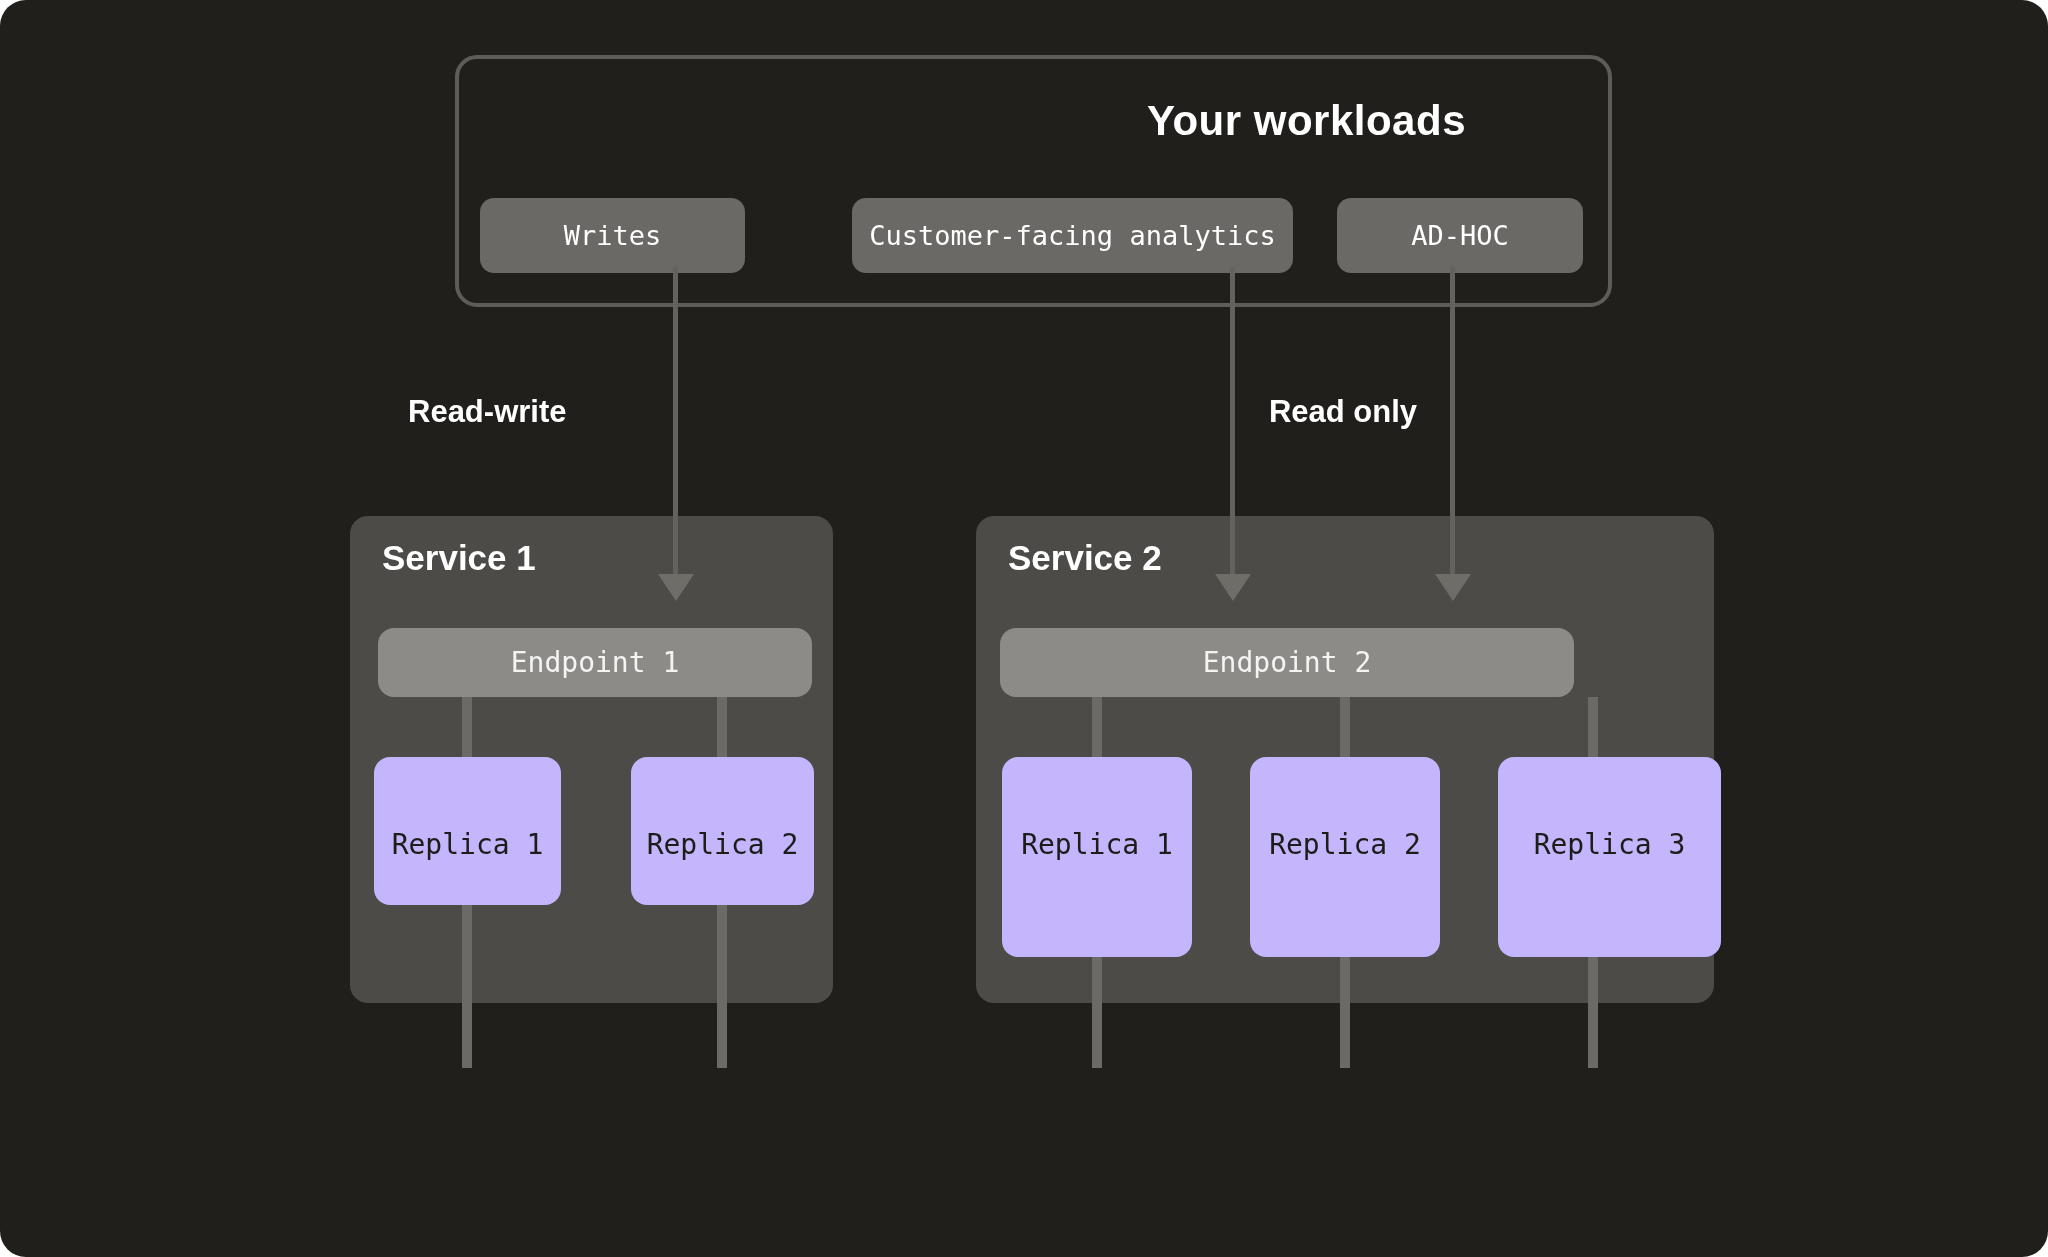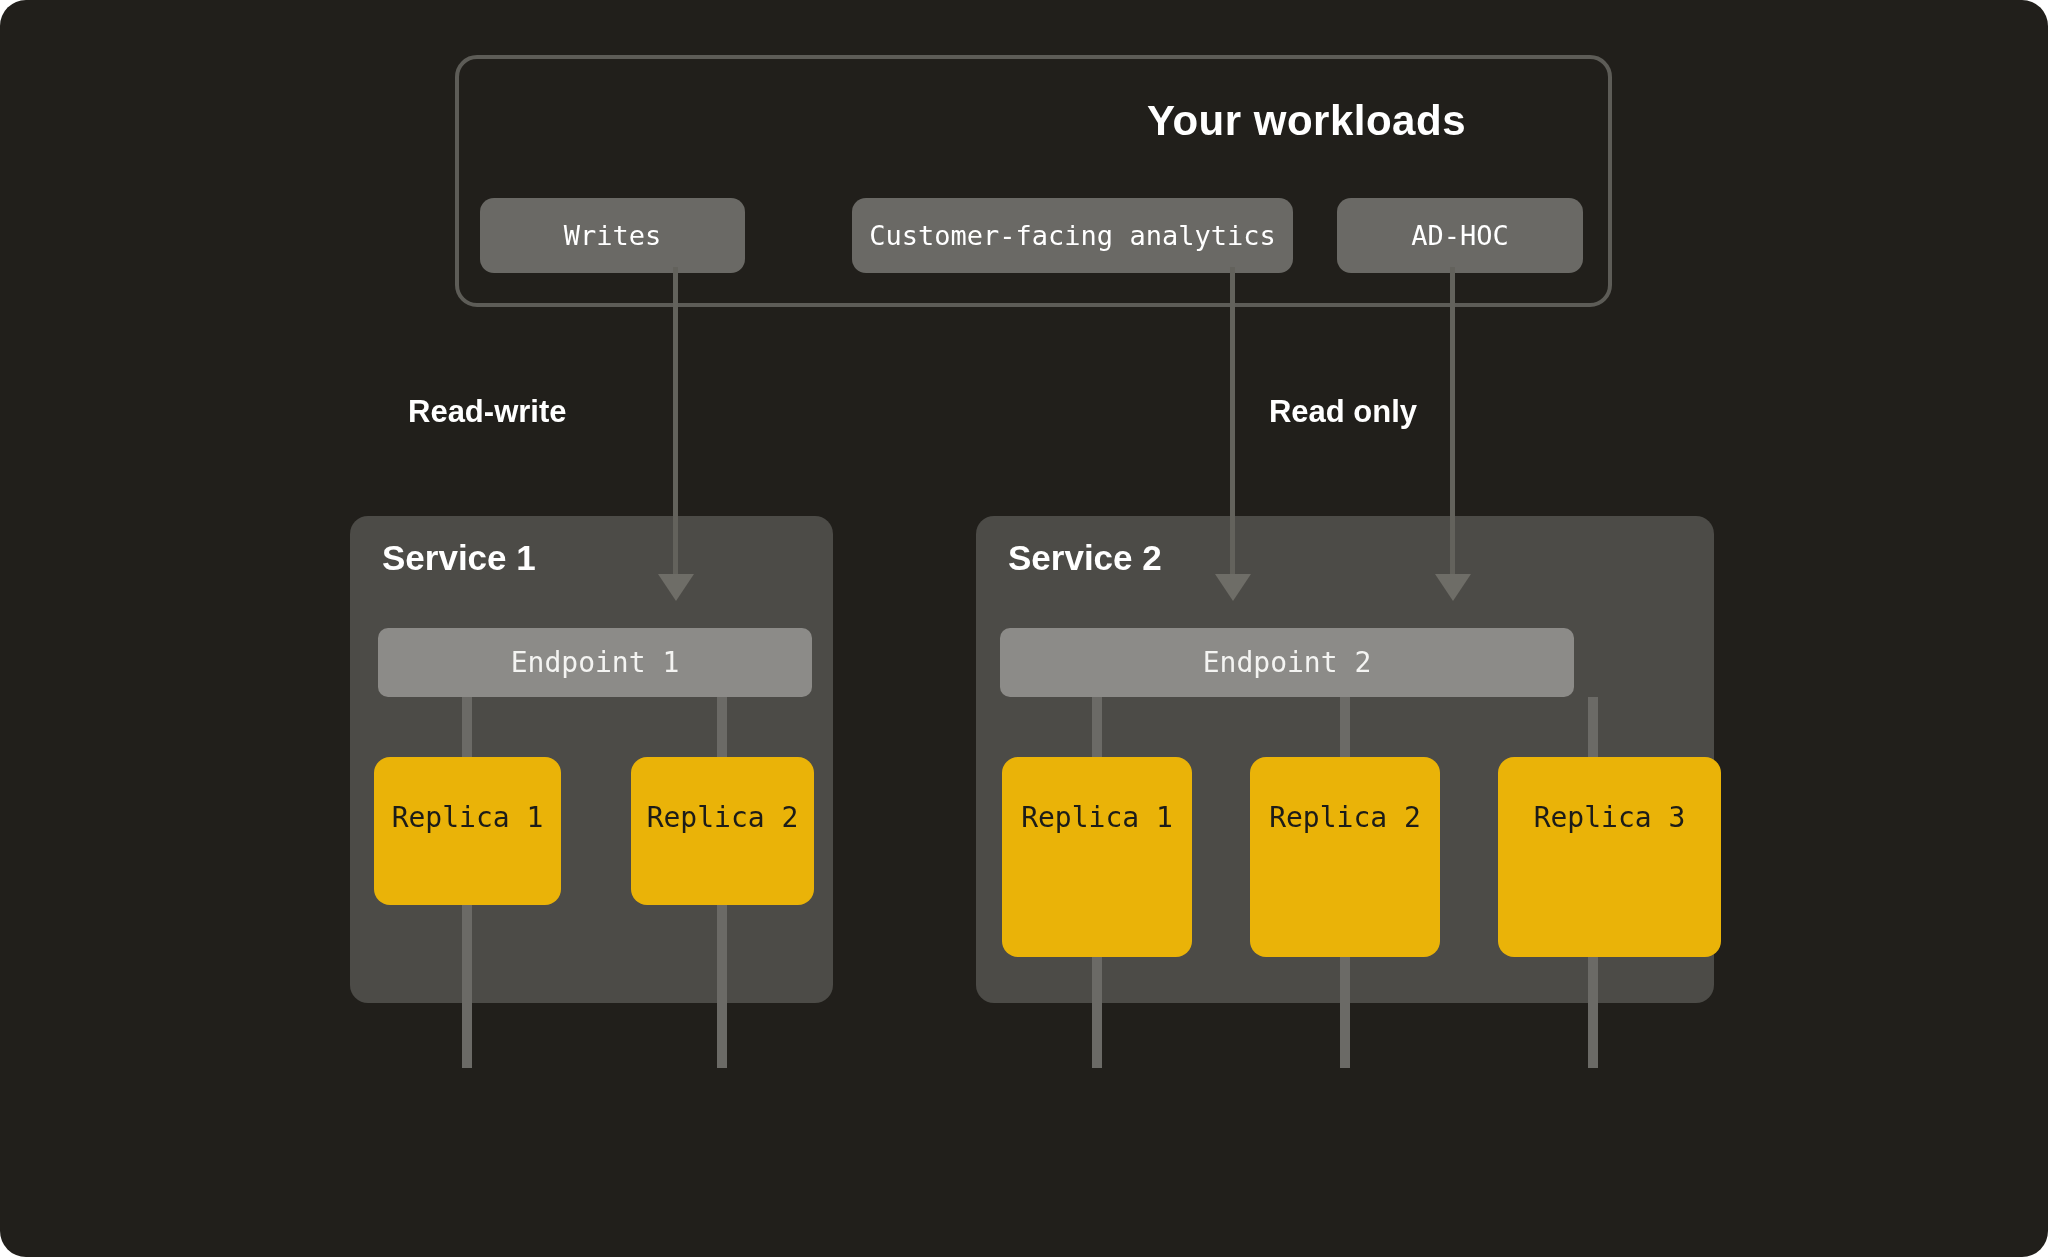--- a/index.html
+++ b/index.html
@@ -80,34 +80,34 @@
   }
   .tline.s1a{left:462px;}
   .tline.s1b{left:717px;}
   .tline.s2a{left:1092px;}
   .tline.s2b{left:1340px;}
   .tline.s2c{left:1588px;}
 
   
   .endpoint{
     position:absolute;top:628px;height:69px;
-    background:#8c8b88;border-radius:10px;
+    background:#8c8b88;border-radius:16px;
     display:flex;align-items:center;justify-content:center;
     color:#f4f4f2;font-family:"DejaVu Sans Mono", monospace;font-size:28px;
     z-index:3;
   }
   .endpoint.e1{left:378px;width:434px;}
   .endpoint.e2{left:1000px;width:574px;}
 
   
   .replica{
     position:absolute;top:757px;
-    background:#eab308;border-radius:16px;
+    background:#c4b5fd;border-radius:16px;
     display:flex;justify-content:center;align-items:flex-start;
-    padding-top:44px;box-sizing:border-box;
+    padding-top:71px;box-sizing:border-box;
     color:#1c1c19;font-family:"DejaVu Sans Mono", monospace;font-size:28px;
     z-index:3;
   }
   .replica.r1a{left:374px;width:187px;height:148px;}
   .replica.r1b{left:631px;width:183px;height:148px;}
   .replica.r2a{left:1002px;width:190px;height:200px;}
   .replica.r2b{left:1250px;width:190px;height:200px;}
   .replica.r2c{left:1498px;width:223px;height:200px;}
 
   

